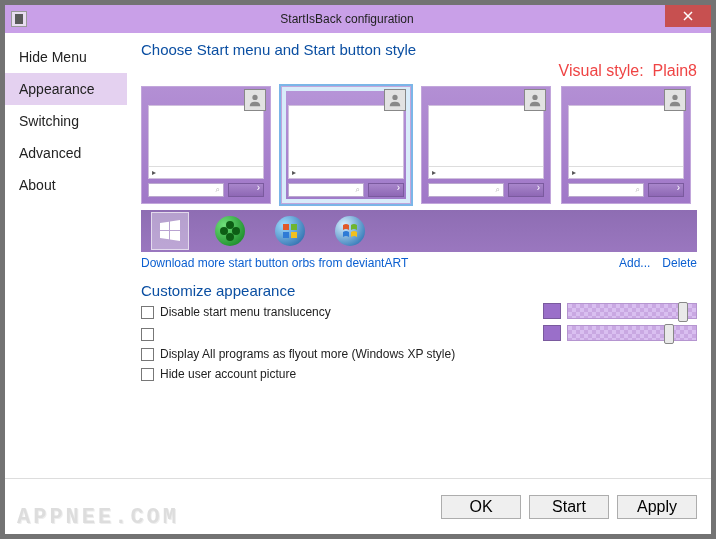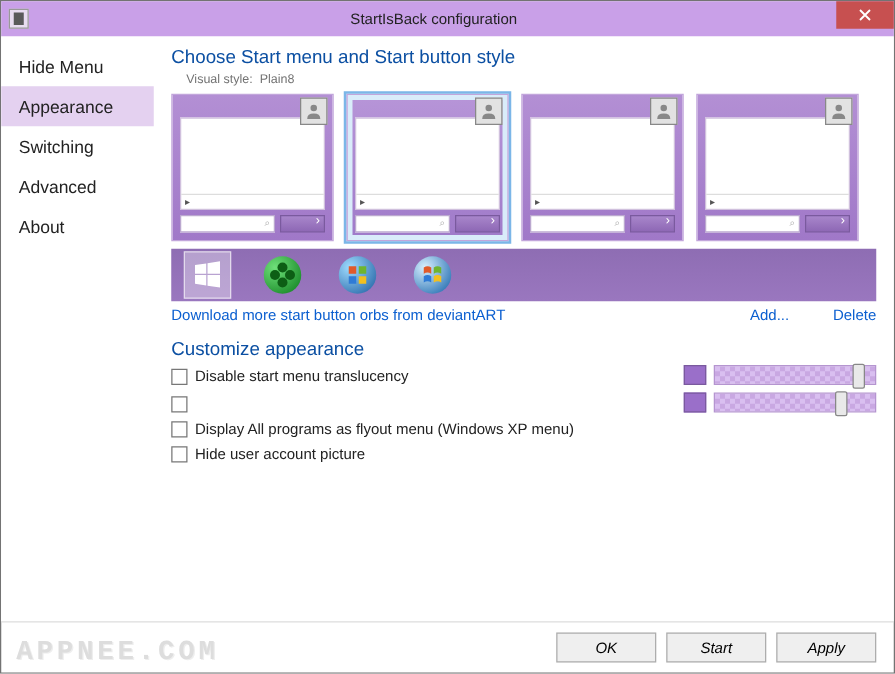--- a/index.html
+++ b/index.html
@@ -1,72 +1,72 @@
 <!DOCTYPE html>
 <html><head>
 <meta charset="utf-8">
 <style>
 * { box-sizing: border-box; margin: 0; padding: 0; font-family: "Segoe UI", Tahoma, sans-serif; }
 body { background: #fff; width: 716px; height: 539px; overflow: hidden; }
 
-.window { width: 716px; height: 539px; border: 1px solid #737373; background: #fff; display: flex; flex-direction: column; }
+.window { width: 716px; height: 539px; border: 5px solid #737373; background: #fff; display: flex; flex-direction: column; }
 
 .titlebar { height: 28px; background: #c9a0e8; display: flex; align-items: center; padding: 0 0 0 6px; position: relative; }
 .titlebar-icon { width: 16px; height: 16px; background: #e8ddf0; border: 1px solid #999; margin-right: 6px; display:flex; align-items:center; justify-content:center; }
 .titlebar-icon::after { content:""; width:8px; height:10px; background:#5a5a5a; }
 .titlebar-title { flex:1; text-align: center; font-size: 12px; color: #222; margin-right: 50px; }
 .close-btn { position:absolute; right:0; top:0; width: 46px; height: 22px; background: #c75050; display:flex; align-items:center; justify-content:center; color:#fff; font-size:14px; }
 
 .body { flex:1; display:flex; background:#fff; }
 
 .sidebar { width: 122px; background:#fff; padding-top:8px; }
 .sidebar-item { padding: 8px 14px; font-size: 14px; color:#222; cursor:pointer; }
 .sidebar-item.selected { background:#e4d1f0; }
 
 .main { flex:1; padding: 8px 14px 6px 14px; display:flex; flex-direction:column; }
 
 .section-h { color:#0b4fa2; font-size:15px; font-weight:400; margin-bottom:4px; }
-.visual-line { font-size:10px; color:#737373; margin-left:12px; margin-bottom:6px; }
+.visual-line { font-size:16px; color:#ef4444; margin-left:12px; margin-bottom:6px;text-align:right; }
 
 .styles-row { display:flex; gap:10px; margin-bottom:6px; }
 .style-card { width: 130px; height: 118px; background: linear-gradient(#b38fd4,#a078c8); border:1px solid #c2a6db; position:relative; padding:6px; display:flex; flex-direction:column; cursor:pointer; }
 .style-card.selected { outline:2px solid #7bb6e8; background: linear-gradient(#b795d8,#9f7ac9); box-shadow: 0 0 0 4px #d9ecfa inset; }
 .style-card .avatar { position:absolute; right:4px; top:2px; width:22px; height:22px; background:#e2e2e2; border:1px solid #888; display:flex; align-items:center; justify-content:center; }
 .style-card .avatar svg { width:14px; height:14px; }
 .style-card .panel { background:#fff; flex:1; margin-top:12px; margin-bottom:4px; border:1px solid #d0c0dd; }
 .style-card .panel-footer { font-size:8px; color:#555; padding:1px 3px; border-top:1px solid #ddd; }
 .style-card .bottom { display:flex; gap:4px; }
 .style-card .search { flex:1; height:14px; background:#fff; border:1px solid #bba8cf; font-size:8px; color:#aaa; text-align:right; padding-right:3px; line-height:12px; }
 .style-card .shutdown { width:36px; height:14px; background:linear-gradient(#a886cb,#8e68b5); border:1px solid #7a5a9e; position:relative; }
 .style-card .shutdown::after{ content:"›"; position:absolute; right:3px; top:-2px; color:#fff; font-size:10px; }
 
 .orb-bar { height:42px; background: linear-gradient(#8e6db3,#9a77bf); display:flex; align-items:center; gap:22px; padding-left:10px; margin-bottom:4px; }
 .orb-item { width:38px; height:38px; display:flex; align-items:center; justify-content:center; cursor:pointer; }
 .orb-item.selected { background:rgba(255,255,255,0.35); border:1px solid rgba(255,255,255,0.6); }
 .orb-win { width:24px; height:24px; }
 .orb-round { width:30px; height:30px; border-radius:50%; }
 
-.link-row { display:flex; font-size:12px; margin-bottom:12px;gap:23px; }
+.link-row { display:flex; font-size:12px; margin-bottom:12px; }
 .link-row .left { color:#0b5fd0; cursor:pointer; }
 .link-row .spacer { flex:1; }
 .link-row .add { color:#0b5fd0; cursor:pointer; margin-right:12px; }
 .link-row .delete { color:#0b5fd0; cursor:pointer; }
 
 .chk-row { display:flex; align-items:flex-end; font-size:12px; color:#222; margin-bottom:6px; }
 .chk { width:13px; height:13px; border:1px solid #777; margin-right:6px; background:#fff; cursor:pointer; }
 
 .slider-block { display:flex; align-items:center; gap:6px; margin-left:auto; }
 .color-sw { width:18px; height:16px; background:#9a6fc9; border:1px solid #7a5a9e; cursor:pointer; }
 .slider { width:130px; height:16px; background: repeating-conic-gradient(#c9a8e2 0 25%, #d9bff0 0 50%) 0 0/8px 8px; border:1px solid #b595d0; position:relative; cursor:pointer; }
 .slider .thumb { position:absolute; top:-2px; width:10px; height:20px; background:#e9e9e9; border:1px solid #888; border-radius:2px; }
 .slider.s1 .thumb { right:8px; }
 .slider.s2 .thumb { right:22px; }
 
-.footer { height:41px; border-top:1px solid #ddd; display:flex; align-items:center; justify-content:flex-end; padding:0 14px; gap:8px; position:relative; }
-.btn { width:80px; height:24px; background:#efefef; border:1px solid #adadad; font-size:12px; cursor:pointer;font-style:italic; }
+.footer { height:56px; border-top:1px solid #ddd; display:flex; align-items:center; justify-content:flex-end; padding:0 14px; gap:8px; position:relative; }
+.btn { width:80px; height:24px; background:#efefef; border:1px solid #adadad; font-size:16px; cursor:pointer; }
 .watermark { position:absolute; left:12px; bottom:4px; font-size:22px; letter-spacing:3px; color:#ddd; font-family: "Courier New", monospace; font-weight:bold; text-shadow: 1px 1px 0 #eee; pointer-events:none;}
 </style>
 </head>
 <body>
 
 <div class="window">
   <div class="titlebar">
     <div class="titlebar-icon"></div>
     <div class="titlebar-title">StartIsBack configuration</div>
     <div class="close-btn">
@@ -224,21 +224,21 @@
         <div class="slider-block">
           <div class="color-sw"></div>
           <div class="slider s2">
               <div class="thumb"></div>
             </div>
         </div>
       </div>
 
       <div class="chk-row">
         <div class="chk"></div>
-        <span>Display All programs as flyout menu (Windows XP menu)</span>
+        <span>Display All programs as flyout more (Windows XP style)</span>
       </div>
 
       <div class="chk-row">
         <div class="chk"></div>
         <span>Hide user account picture</span>
       </div>
 
     </div>
   </div>
 

